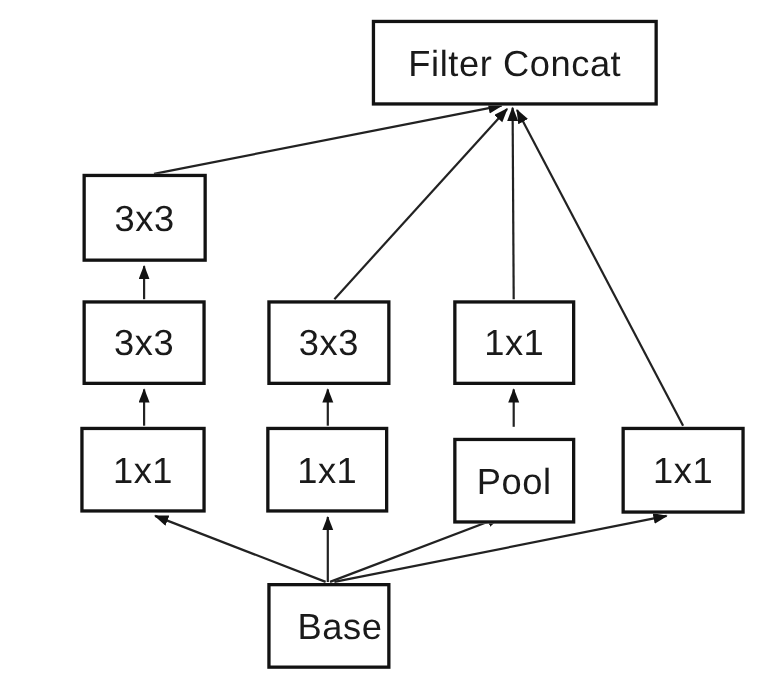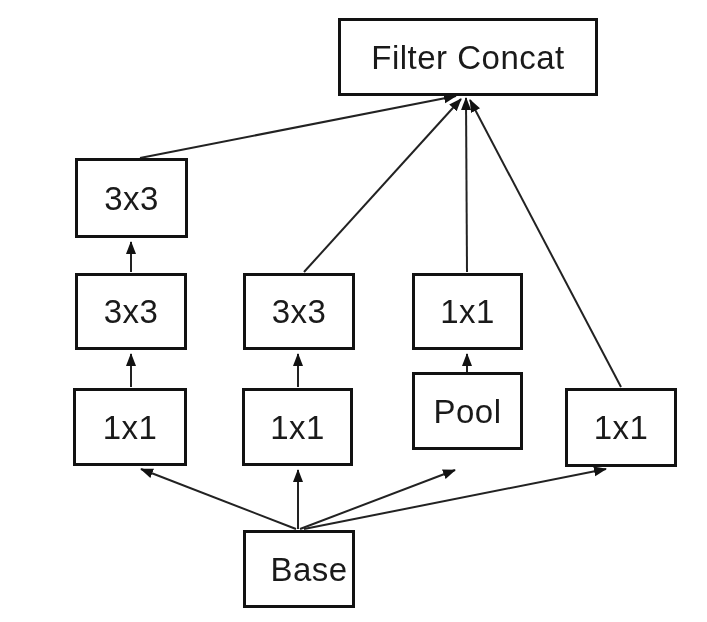--- a/index.html
+++ b/index.html
@@ -36,21 +36,21 @@
     letter-spacing: 0.5px;
   }
   
   .n-filter-concat { left: 338px; top: 18px;  width: 260px; height: 78px; }
   .n-3x3-top       { left: 75px;  top: 158px; width: 113px; height: 80px; }
   .n-3x3-mid-left  { left: 75px;  top: 273px; width: 112px; height: 77px; }
   .n-3x3-mid       { left: 243px; top: 273px; width: 112px; height: 77px; }
   .n-1x1-mid       { left: 412px; top: 273px; width: 111px; height: 77px; }
   .n-1x1-left      { left: 73px;  top: 388px; width: 114px; height: 78px; }
   .n-1x1-center    { left: 242px; top: 388px; width: 111px; height: 78px; }
-  .n-pool          { left: 412px; top: 372px; width: 111px; height: 78px; }
+  .n-pool          { left: 412px; top: 398px; width: 111px; height: 78px; }
   .n-1x1-right     { left: 565px; top: 388px; width: 112px; height: 79px; }
   .n-base          { left: 243px; top: 530px; width: 112px; height: 78px; padding-left: 20px; }
   line.edge {
     stroke: #222222;
     stroke-width: 2;
   }
 </style>
 </head>
 <body>
 

